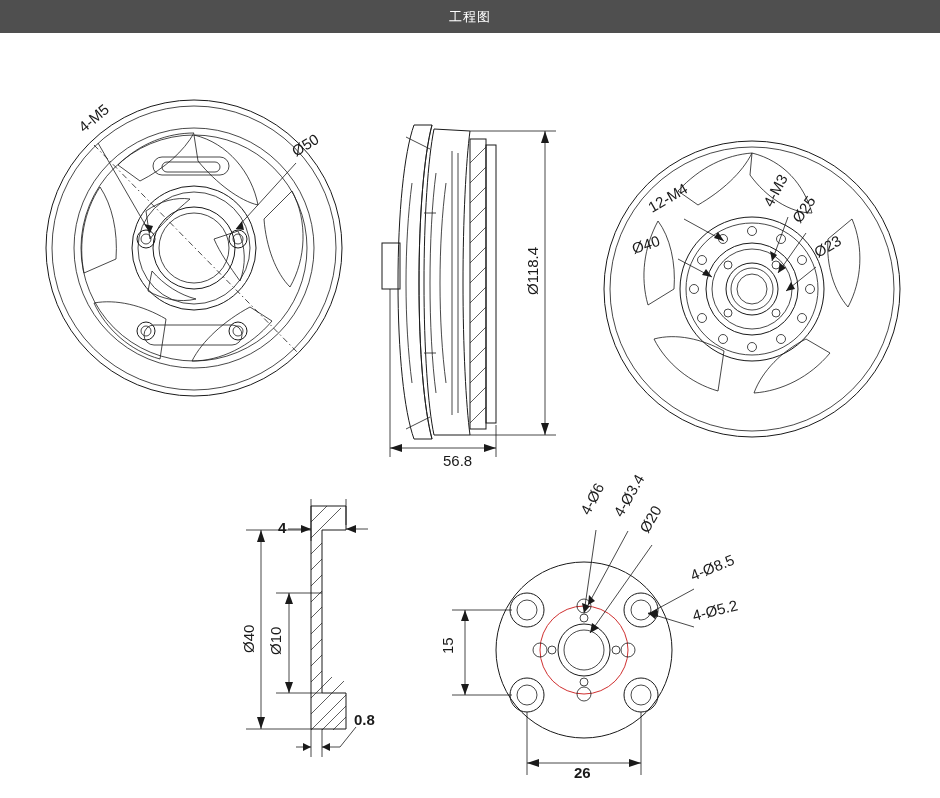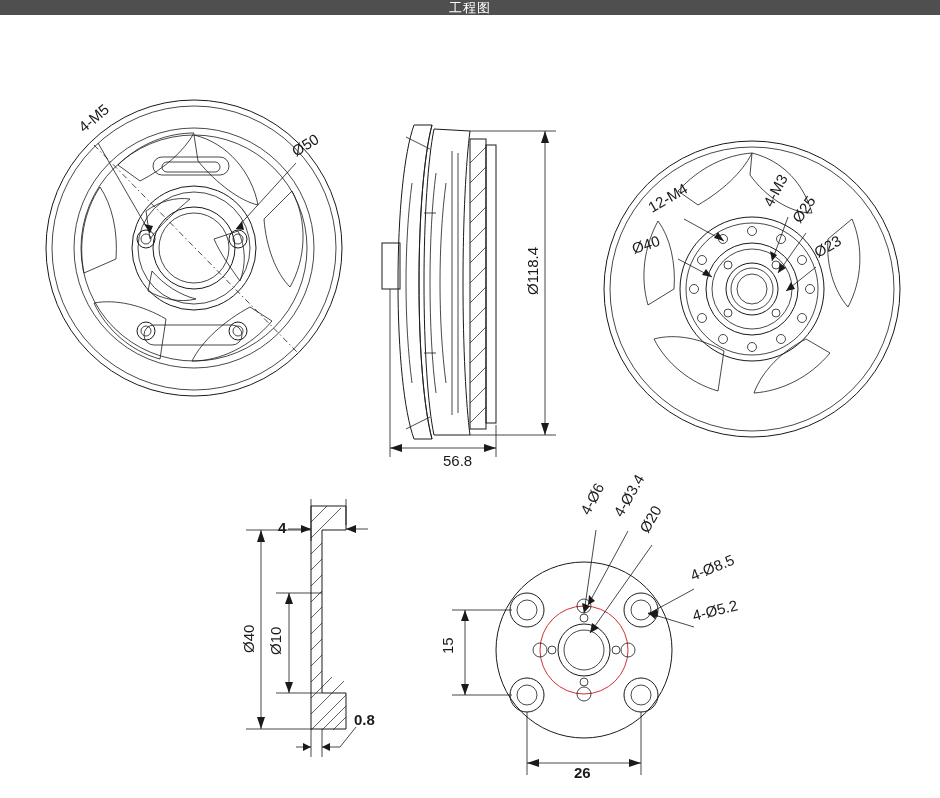--- a/index.html
+++ b/index.html
@@ -18,21 +18,21 @@
     position: relative;
     width: 940px;
     height: 798px;
     background: #fff;
   }
   
   .titlebar {
     position: absolute;
     left: 0; top: 0;
     width: 940px;
-    height: 15px;
+    height: 33px;
     background: #4f4f4f;
     color: #ffffff;
     display: flex;
     align-items: center;
     justify-content: center;
     font-size: 13px;
     letter-spacing: 1px;
   }
   .titlebar .title {
     font-size: 13px;

